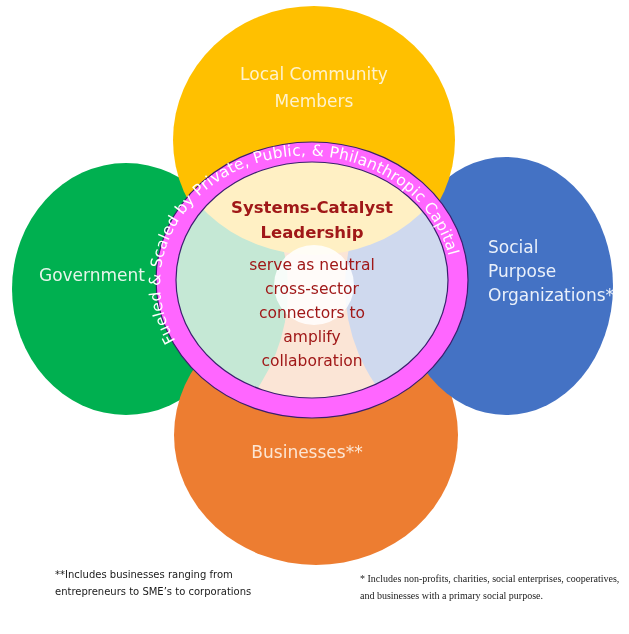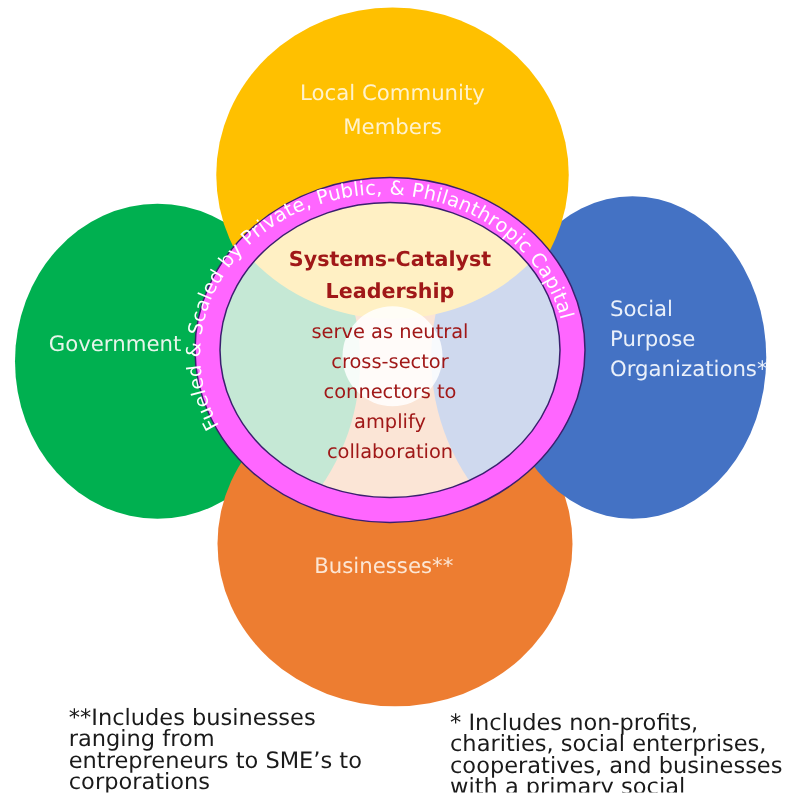--- a/index.html
+++ b/index.html
@@ -1,20 +1,20 @@
 <!DOCTYPE html>
 <html><head>
 <meta charset="utf-8">
 <style>
   html, body { margin:0; padding:0; background:#ffffff; }
   body { width:629px; height:634px; position:relative; overflow:hidden; font-family:"Liberation Sans", "DejaVu Sans", sans-serif; }
   svg { position:absolute; left:0; top:0; }
-  .note { position:absolute; font-family:"DejaVu Sans", "Liberation Sans", sans-serif; font-size:18px; line-height:17px; color:#1a1a1a; }
+  .note { position:absolute; font-family:"DejaVu Sans", "Liberation Sans", sans-serif; font-size:10px; line-height:17px; color:#1a1a1a; }
   #note-left { left:55px; top:566px; width:240px; }
-  #note-right { left:360px; top:570px; width:269px; }
+  #note-right { left:360px; top:570px; width:269px;font-family:Liberation Serif, serif; }
 </style>
 </head>
 <body>
 
 <svg width="629" height="634" viewBox="0 0 629 634">
   <defs>
     <clipPath id="innerClip">
       <ellipse cx="312" cy="280" rx="136" ry="118"></ellipse>
     </clipPath>
     <path id="ringPath" d="M 178 345 A 146 128 0 1 1 452 280"></path>

